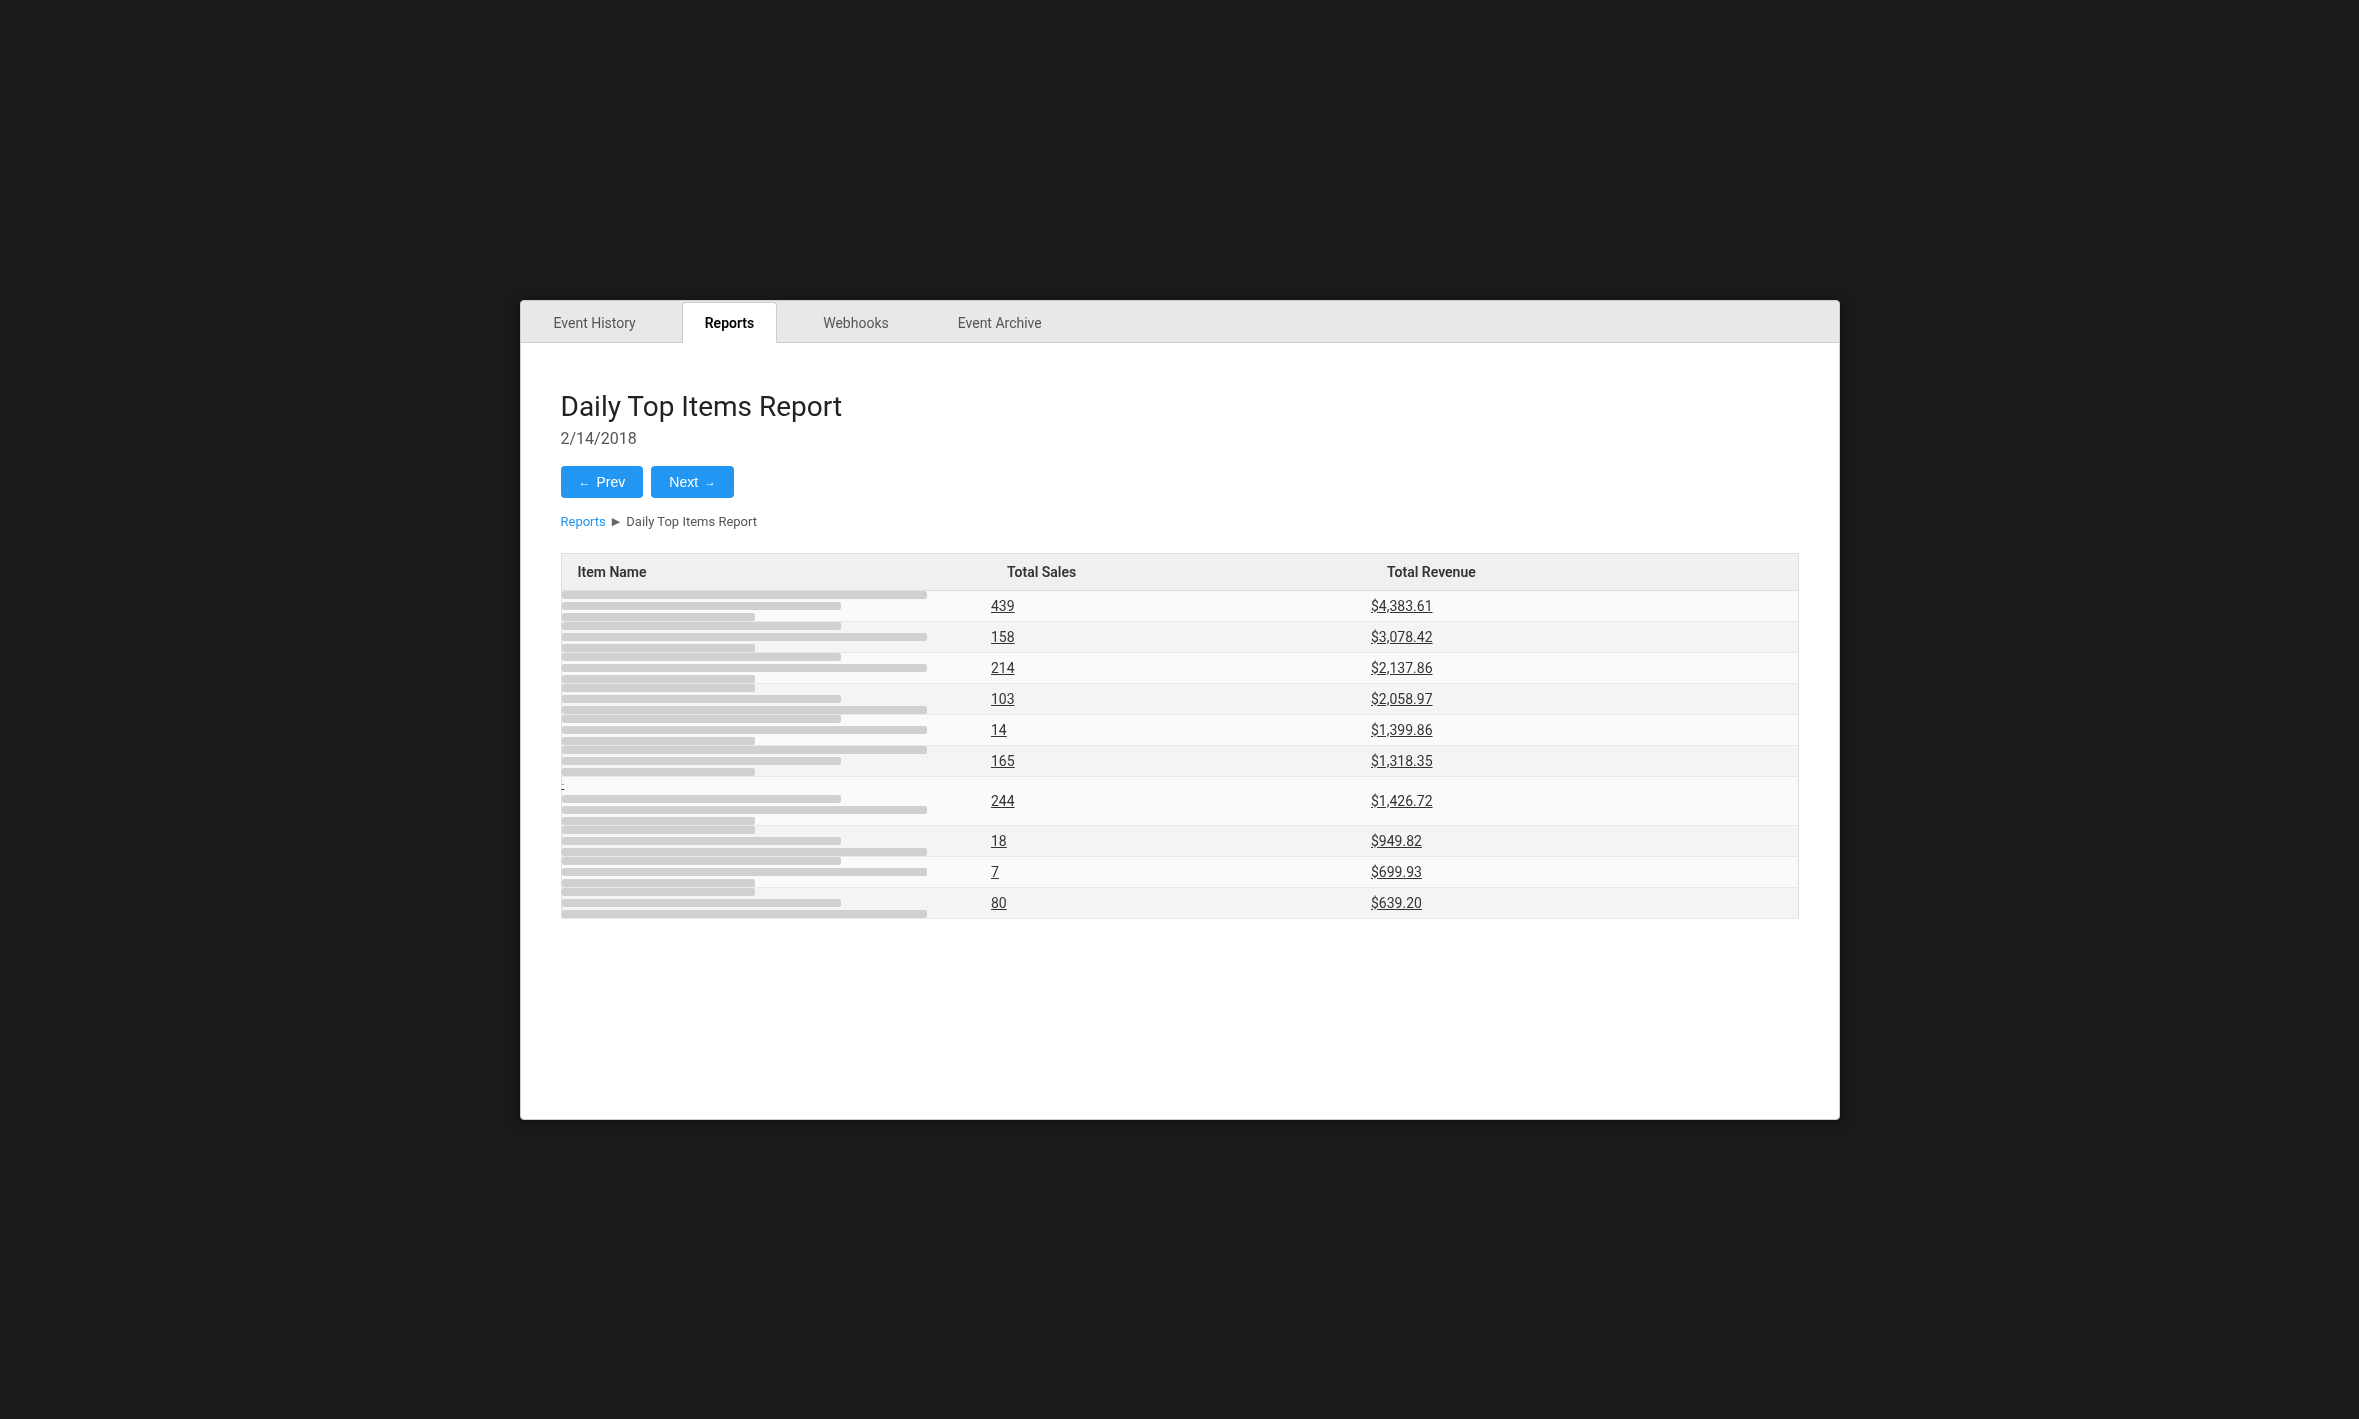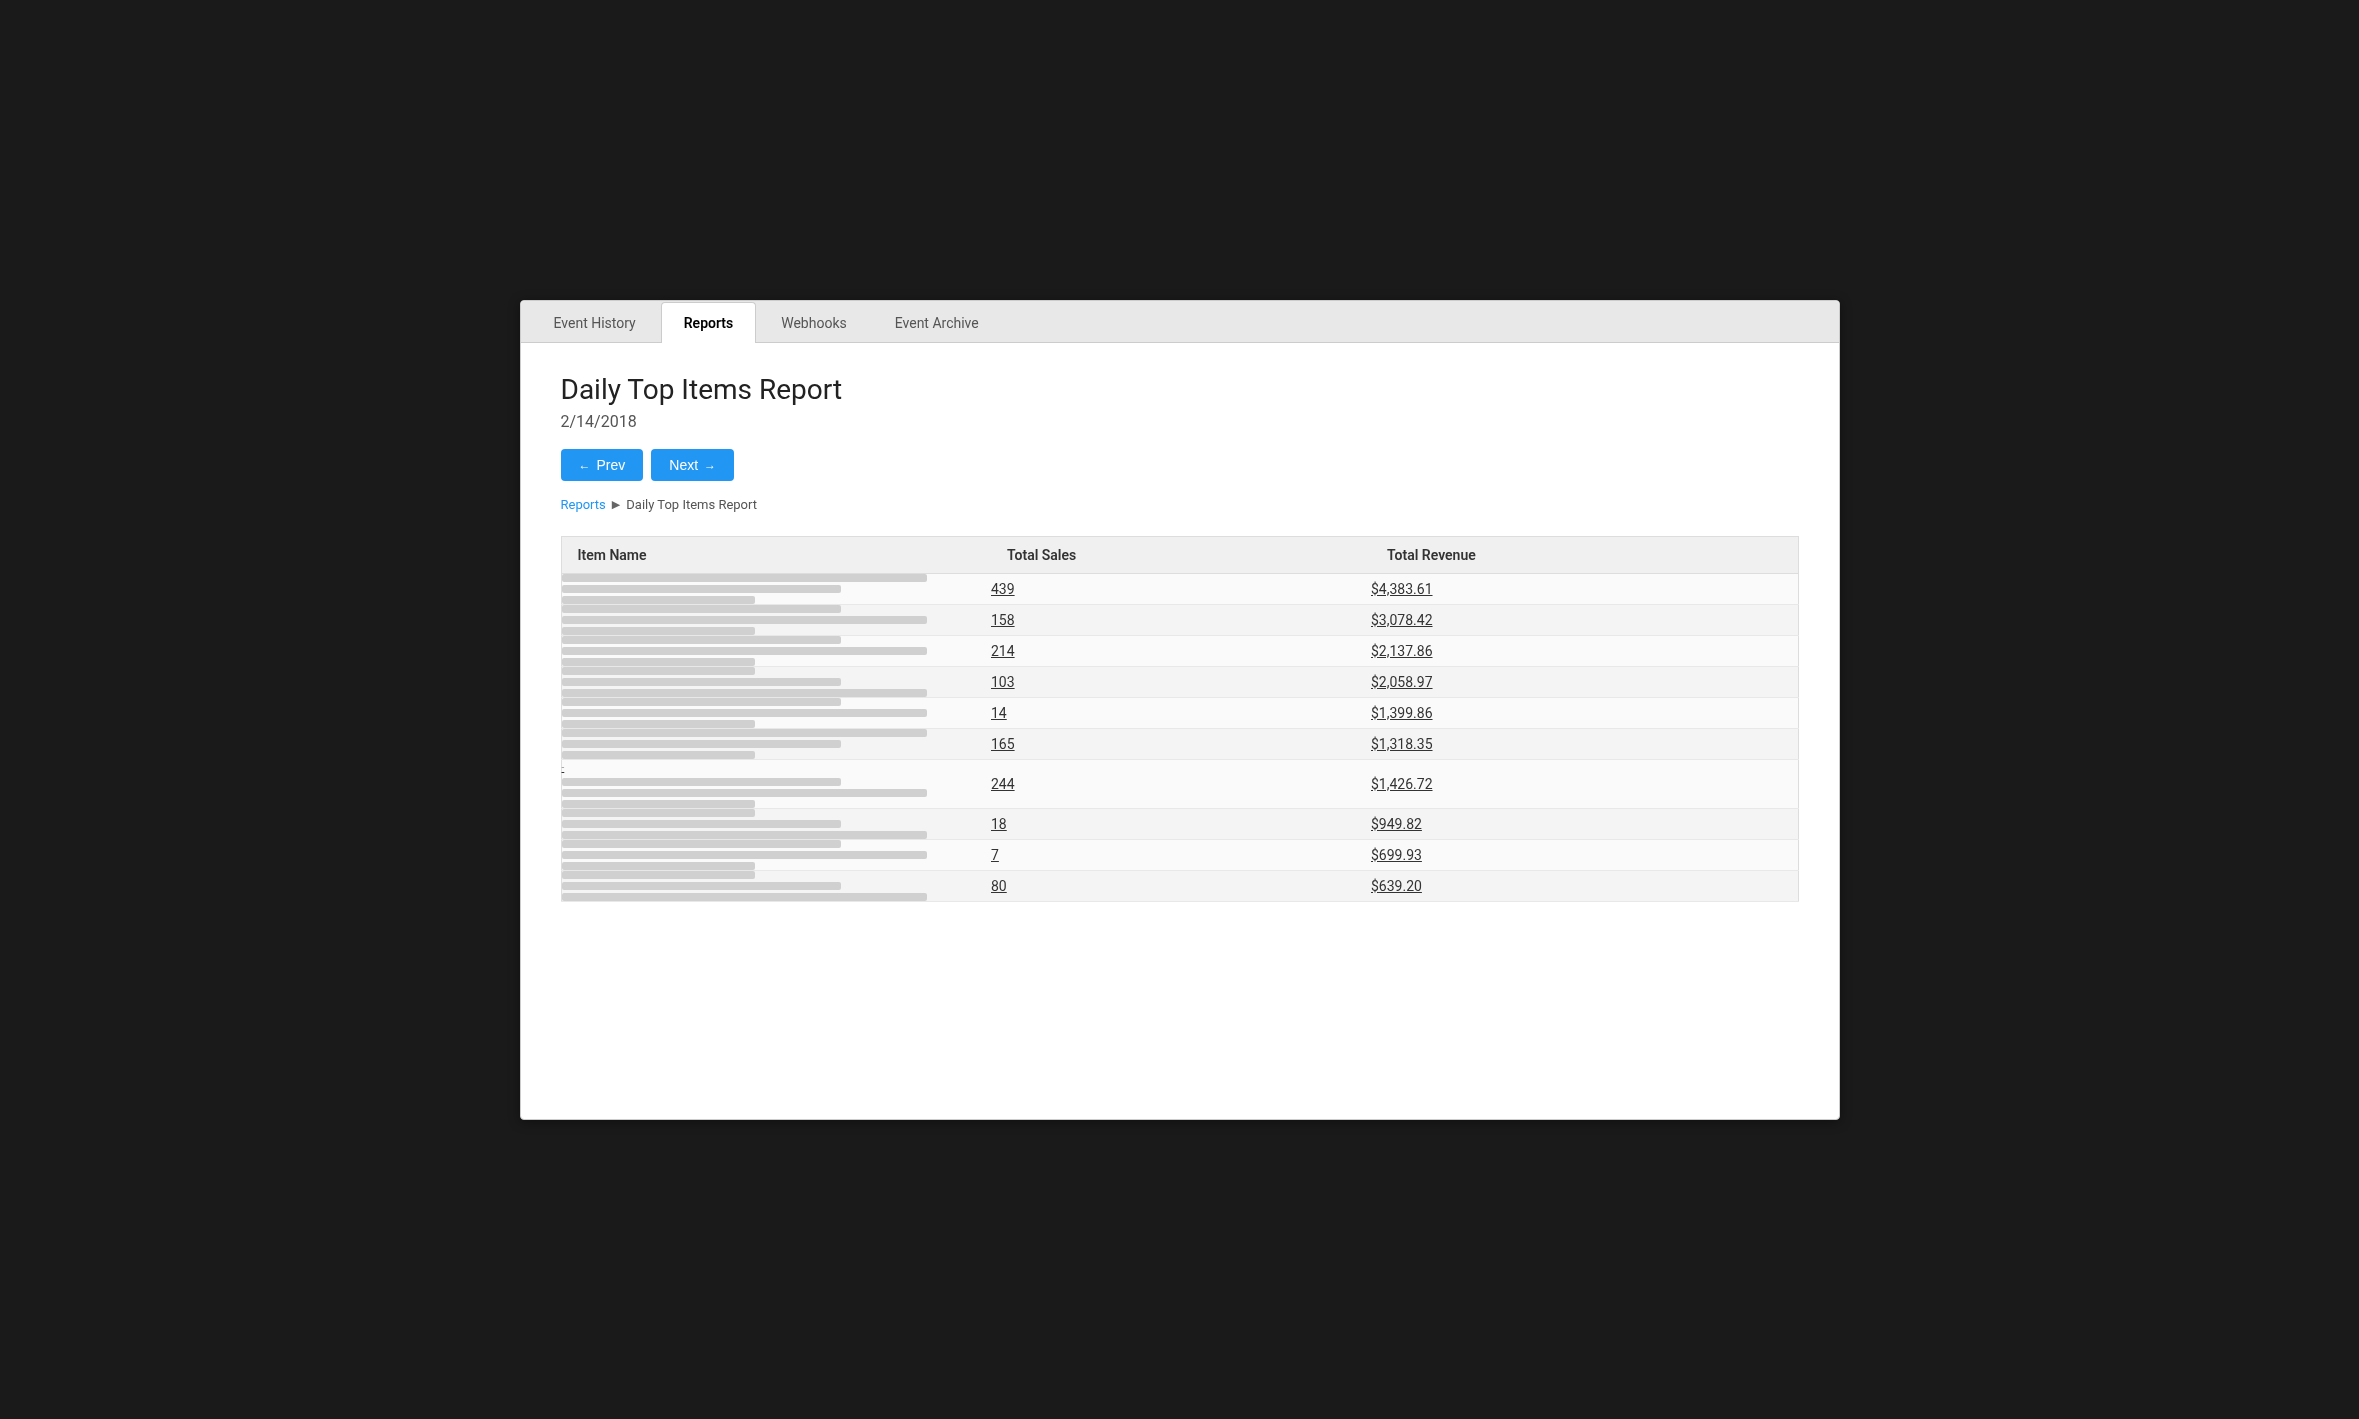--- a/index.html
+++ b/index.html
@@ -23,20 +23,21 @@
       overflow: hidden;
       box-shadow: 0 2px 12px rgba(0,0,0,0.4);
     }
     
     .tab-bar {
       background: #e8e8e8;
       border-bottom: 1px solid #ccc;
       display: flex;
       align-items: flex-end;
       padding: 0 10px;
+      gap: 21px;
     }
     .tab {
       padding: 12px 22px;
       cursor: pointer;
       font-size: 14px;
       color: #555;
       border: 1px solid transparent;
       border-bottom: none;
       border-radius: 4px 4px 0 0;
       background: transparent;
@@ -47,20 +48,21 @@
     .tab.active {
       background: #fff;
       border-color: #ccc;
       color: #000;
       font-weight: 600;
     }
     
     .main-content {
       padding: 30px 40px 20px;
       background: #fff;
+      margin-top: 17px;
     }
     .page-title {
       font-size: 28px;
       font-weight: 400;
       color: #222;
       margin-bottom: 6px;
     }
     .page-date {
       font-size: 16px;
       color: #555;

